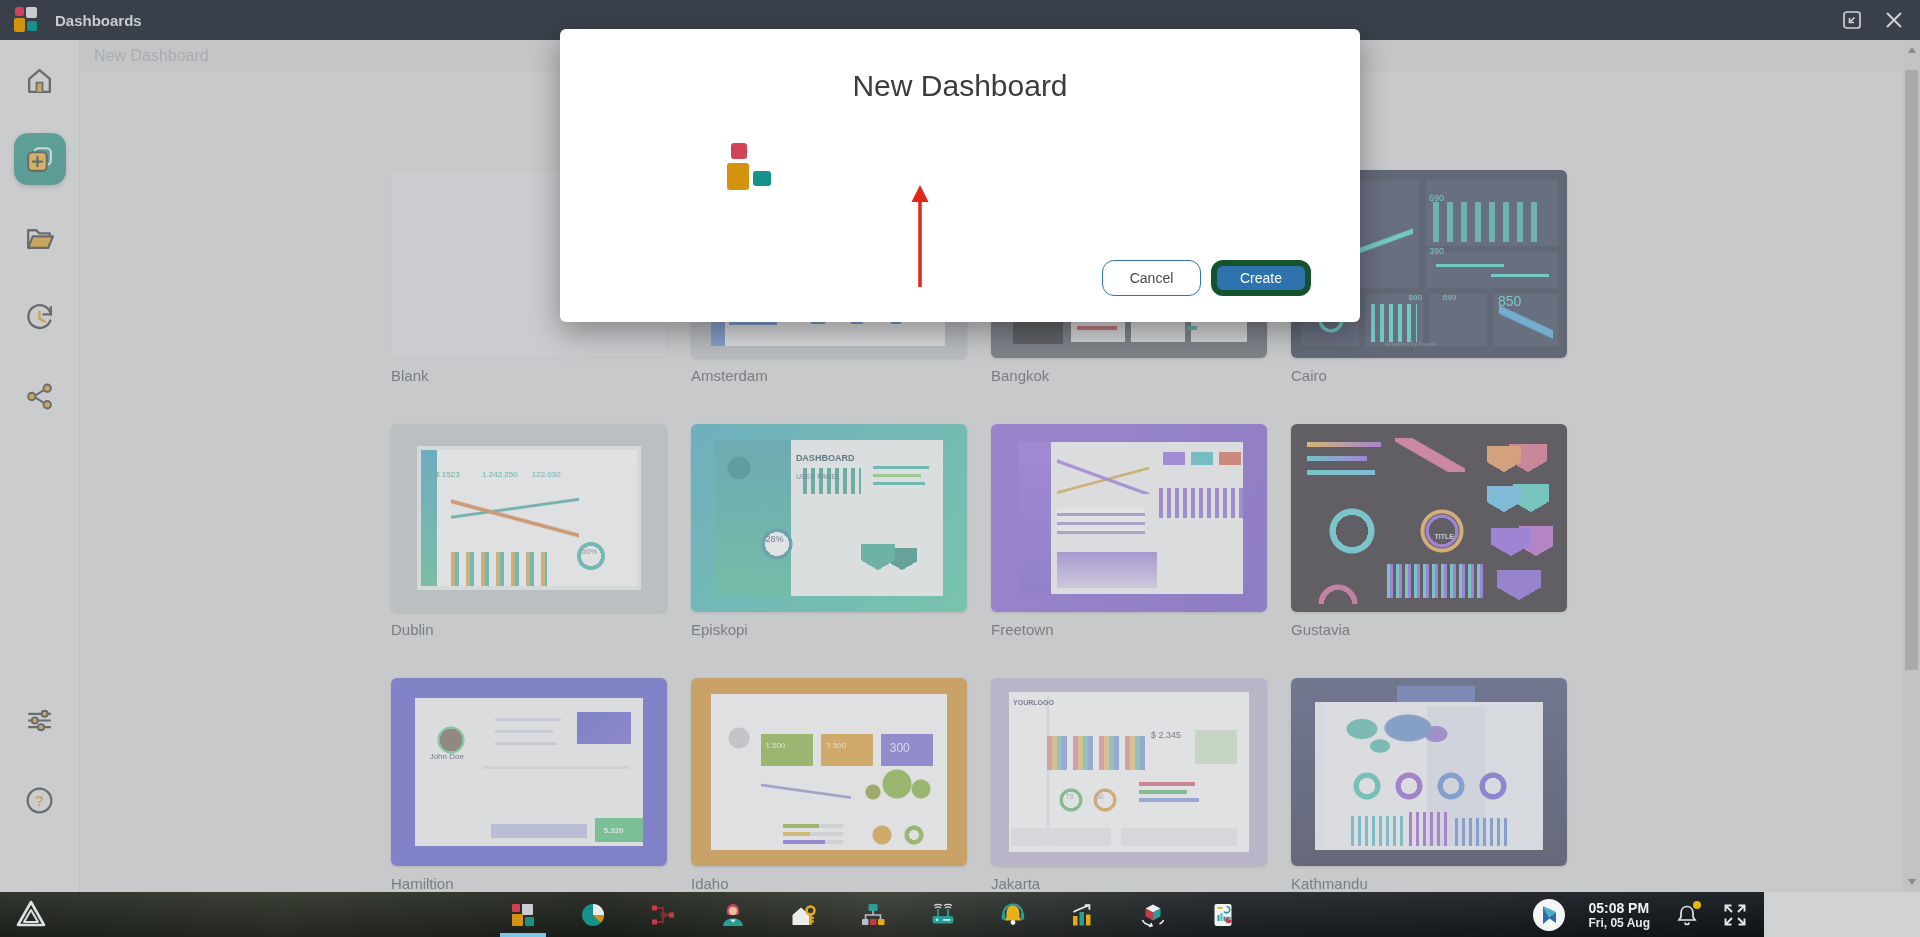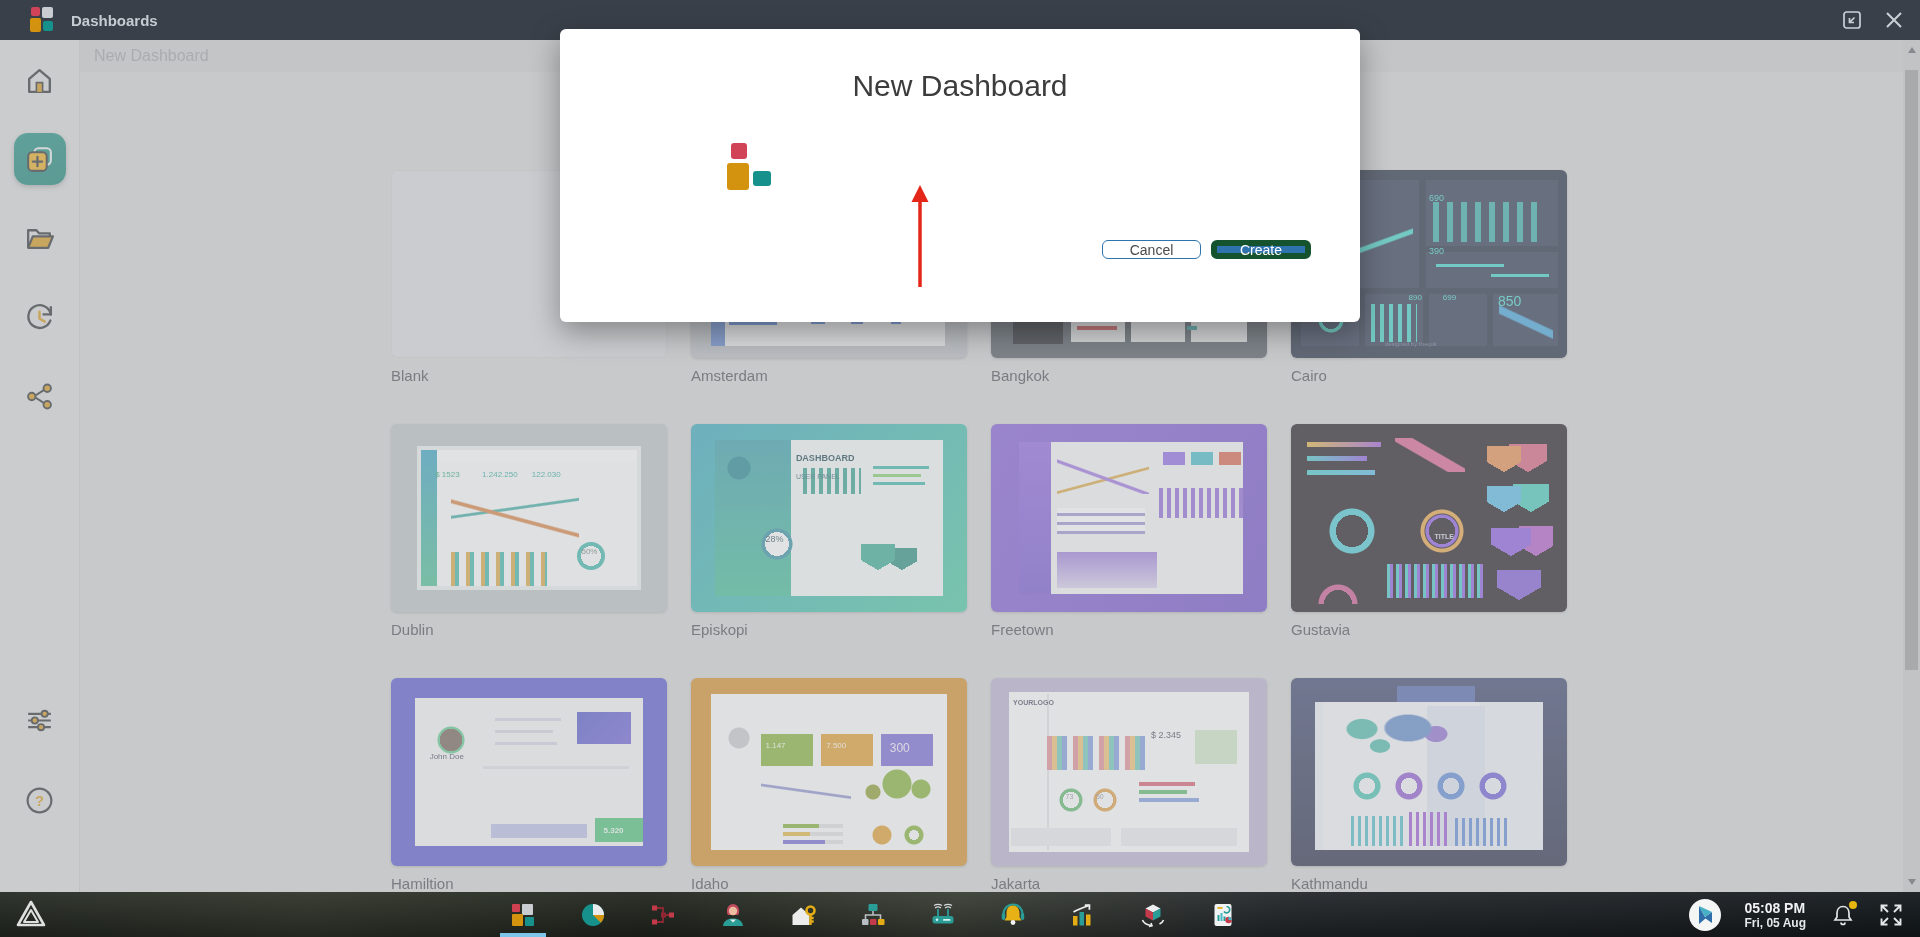--- a/index.html
+++ b/index.html
@@ -2,21 +2,21 @@
 <html style="--accent: #2e73ad; --logo-red: #d14356; --logo-yellow: #d4930f; --logo-teal: #16918b; --arrow-red: #e42618; --active-teal: #0e7c6f; --underline: #7cc4e8; --notif: #e8b50f;"><head>
 <meta charset="utf-8">
 <style>
   :root{
     --accent:#2e73ad; --logo-red:#d14356; --logo-yellow:#d4930f; --logo-teal:#16918b;
     --arrow-red:#e42618; --active-teal:#0e7c6f; --underline:#7cc4e8; --notif:#e8b50f;
   }
   *{margin:0;padding:0;box-sizing:border-box;}
   html,body{width:1920px;height:937px;overflow:hidden;font-family:"Liberation Sans","DejaVu Sans",sans-serif;background:#d0d2d4;}
   
-  .titlebar{position:absolute;left:0;top:0;width:1920px;height:40px;background:#394049;display:flex;align-items:center;z-index:25;padding-left:16px;}
+  .titlebar{position:absolute;left:0;top:0;width:1920px;height:40px;background:#394049;display:flex;align-items:center;z-index:25;}
   .tb-logo{position:relative;width:27px;height:27px;margin-left:14px;}
   .tb-logo i{position:absolute;border-radius:2px;}
   .tb-logo .r{left:1px;top:0;width:9px;height:9px;background:var(--logo-red);}
   .tb-logo .g{left:12px;top:0;width:11px;height:11px;background:#c9cdd2;}
   .tb-logo .y{left:0;top:11px;width:11px;height:14px;background:var(--logo-yellow);}
   .tb-logo .t{left:13px;top:14px;width:10px;height:10px;background:var(--logo-teal);}
   .tb-title{margin-left:14px;font-size:15px;font-weight:700;color:#c7ccd3;}
   .tb-right{position:absolute;right:14px;top:0;height:40px;display:flex;align-items:center;gap:18px;}
   .tb-btn{width:24px;height:24px;cursor:pointer;}
   .tb-btn svg{width:100%;height:100%;display:block;}
@@ -193,26 +193,26 @@
   .modal{position:absolute;left:560px;top:29px;width:800px;height:293px;background:#ffffff;border-radius:6px;box-shadow:0 10px 30px rgba(0,0,0,.35);z-index:30;}
   .modal-title{margin-top:40px;text-align:center;font-size:30px;font-weight:500;color:#3c3c3c;}
   .m-logo{position:absolute;left:167px;top:114px;width:48px;height:50px;}
   .m-logo i{position:absolute;border-radius:3px;}
   .m-logo .r{left:4px;top:0;width:16px;height:16px;background:var(--logo-red);}
   .m-logo .y{left:0;top:20px;width:22px;height:27px;background:var(--logo-yellow);}
   .m-logo .t{left:26px;top:28px;width:18px;height:15px;background:var(--logo-teal);}
   .m-input{position:absolute;left:233px;top:119px;width:400px;height:33px;border:1.5px solid #4a4f55;border-radius:5px;background:#fff;display:flex;align-items:center;padding:0 11px;font-size:15px;color:#6a6f75;cursor:text;}
   .caret{width:1.5px;height:17px;background:#2a2a2a;margin-left:1px;}
   .m-buttons{position:absolute;right:49px;top:211px;display:flex;gap:10px;}
-  .btn{height:19px;border-radius:6px;font-size:14px;display:flex;align-items:center;justify-content:center;cursor:pointer;}
+  .btn{height:36px;border-radius:12px;font-size:14px;display:flex;align-items:center;justify-content:center;cursor:pointer;margin-top:20px;}
   .btn-cancel{width:99px;background:#ffffff;border:1px solid var(--accent);color:#4a4a4a;}
   .btn-create{width:100px;background:var(--accent);border:6px solid #14532d;color:#ffffff;}
   .annot-arrow{position:absolute;left:340px;top:152px;width:40px;height:110px;pointer-events:none;}
   
-  .taskbar{position:absolute;left:0;bottom:0;width:1920px;height:45px;z-index:40;
+  .taskbar{position:absolute;left:0;bottom:0;width:1764px;height:45px;z-index:40;
     background:linear-gradient(180deg,rgba(255,255,255,.05),rgba(0,0,0,.28)),
     linear-gradient(90deg,#262b24 0%,#31362c 16%,#22271f 34%,#3a3f36 50%,#23272b 68%,#1d2125 84%,#141a1e 100%);}
   .tk-left{position:absolute;left:14px;top:5px;width:34px;height:34px;cursor:pointer;}
   .tk-apps{position:absolute;left:509px;top:0;height:45px;display:flex;align-items:center;gap:42px;}
   .tb-app{position:relative;width:28px;height:45px;display:flex;align-items:center;justify-content:center;cursor:pointer;}
   .tb-app .tb-ic,.tb-app svg{width:28px;height:28px;display:block;}
   .tb-underline{position:absolute;left:-9px;bottom:0;width:46px;height:4px;background:var(--underline);}
   .tk-tray{position:absolute;right:0;top:0;height:45px;display:flex;align-items:center;}
   .tray-logo{width:34px;height:34px;margin-right:22px;cursor:pointer;}
   .tray-clock{display:flex;flex-direction:column;justify-content:center;margin-right:24px;cursor:pointer;}
@@ -377,21 +377,21 @@
         </div>
         <div class="tcard">
           <div class="thumb t-hamiltion">
             <span class="tlabel" style="left: 14%; top: 40%; color: rgb(60, 65, 88); font-size: 8px; font-weight: 500;">John Doe</span>
             <span class="tlabel" style="left: 77%; top: 79%; color: rgb(240, 251, 244); font-size: 8px; font-weight: 700;">5.320</span>
           </div>
           <div class="tname">Hamiltion</div>
         </div>
         <div class="tcard">
           <div class="thumb t-idaho">
-            <span class="tlabel" style="left: 27%; top: 34%; color: rgb(247, 251, 238); font-size: 8px; font-weight: 500;">1.147</span>
+            <span class="tlabel" style="left: 27%; top: 34%; color: rgb(247, 251, 238); font-size: 8px; font-weight: 500;">1.500</span>
             <span class="tlabel" style="left: 49%; top: 34%; color: rgb(253, 246, 232); font-size: 8px; font-weight: 500;">7.500</span>
             <span class="tlabel" style="left: 72%; top: 34%; color: rgb(239, 237, 251); font-size: 12px; font-weight: 500;">300</span>
           </div>
           <div class="tname">Idaho</div>
         </div>
         <div class="tcard">
           <div class="thumb t-jakarta">
             <span class="tlabel" style="left: 8%; top: 11%; color: rgb(76, 72, 100); font-size: 7px; font-weight: 700;">YOURLOGO</span>
             <span class="tlabel" style="left: 58%; top: 28%; color: rgb(62, 67, 84); font-size: 9px; font-weight: 500;">$ 2.345</span>
             <span class="tlabel" style="left: 27%; top: 61%; color: rgb(139, 144, 162); font-size: 7px; font-weight: 500;">73</span>

